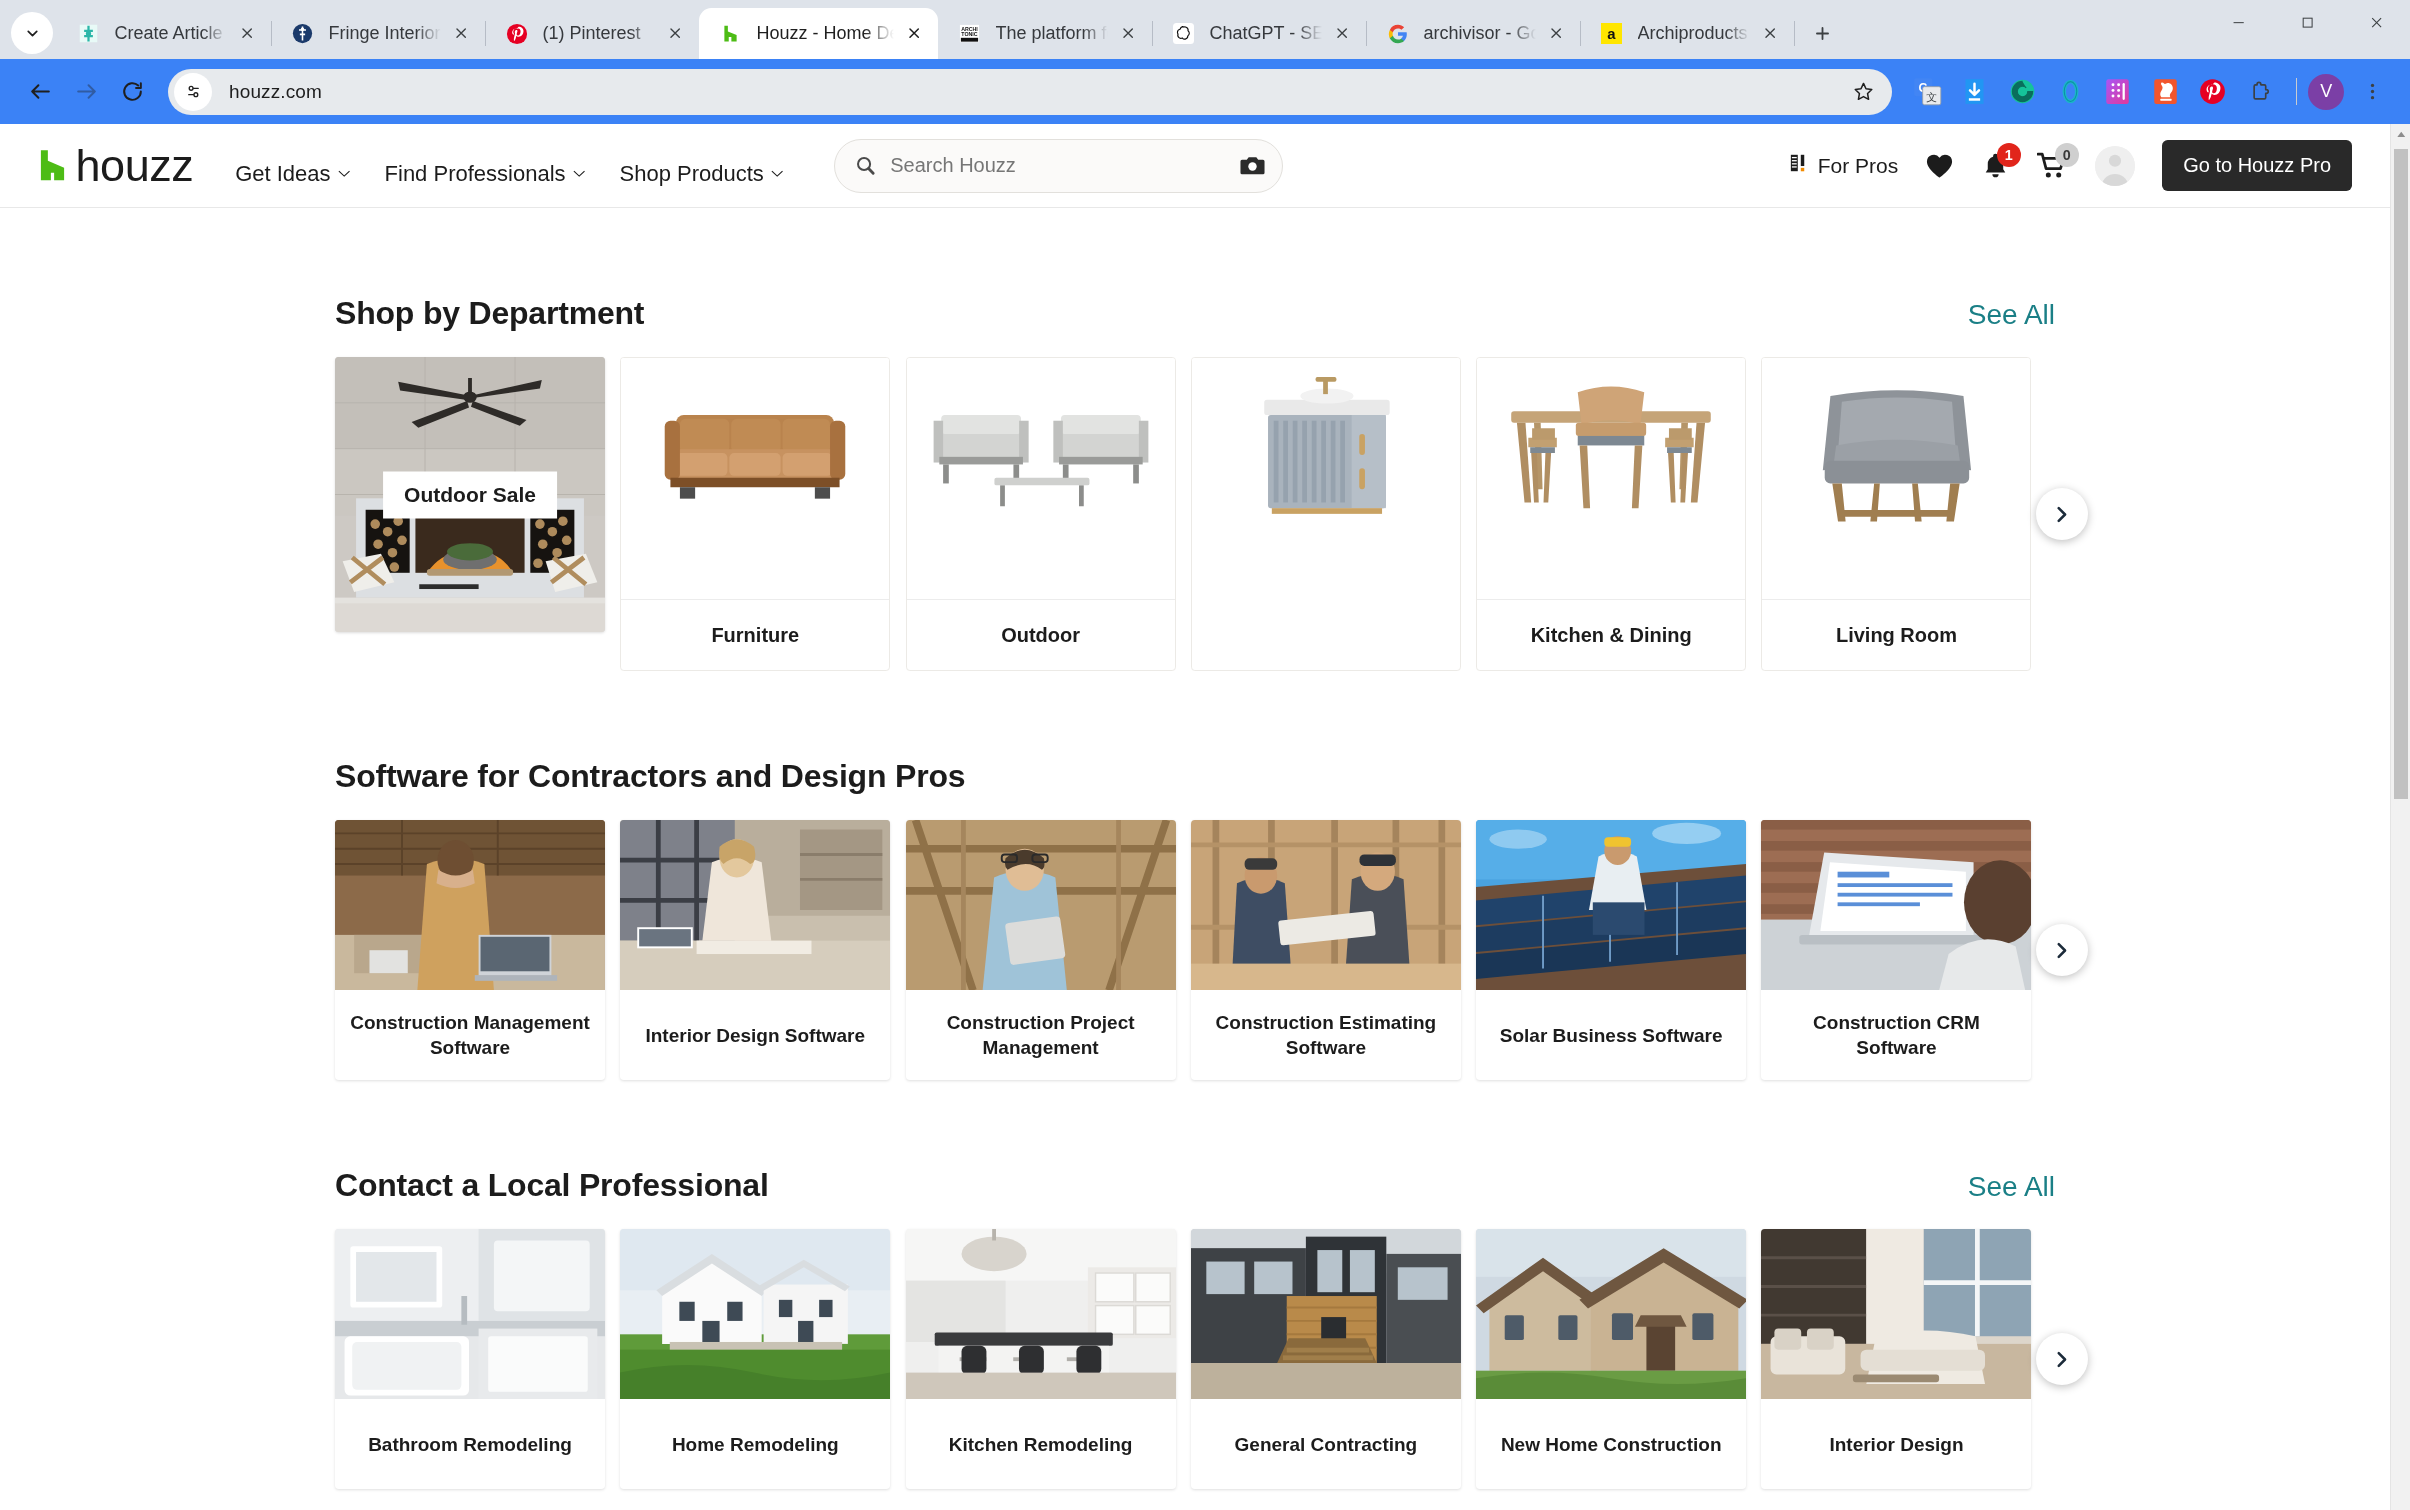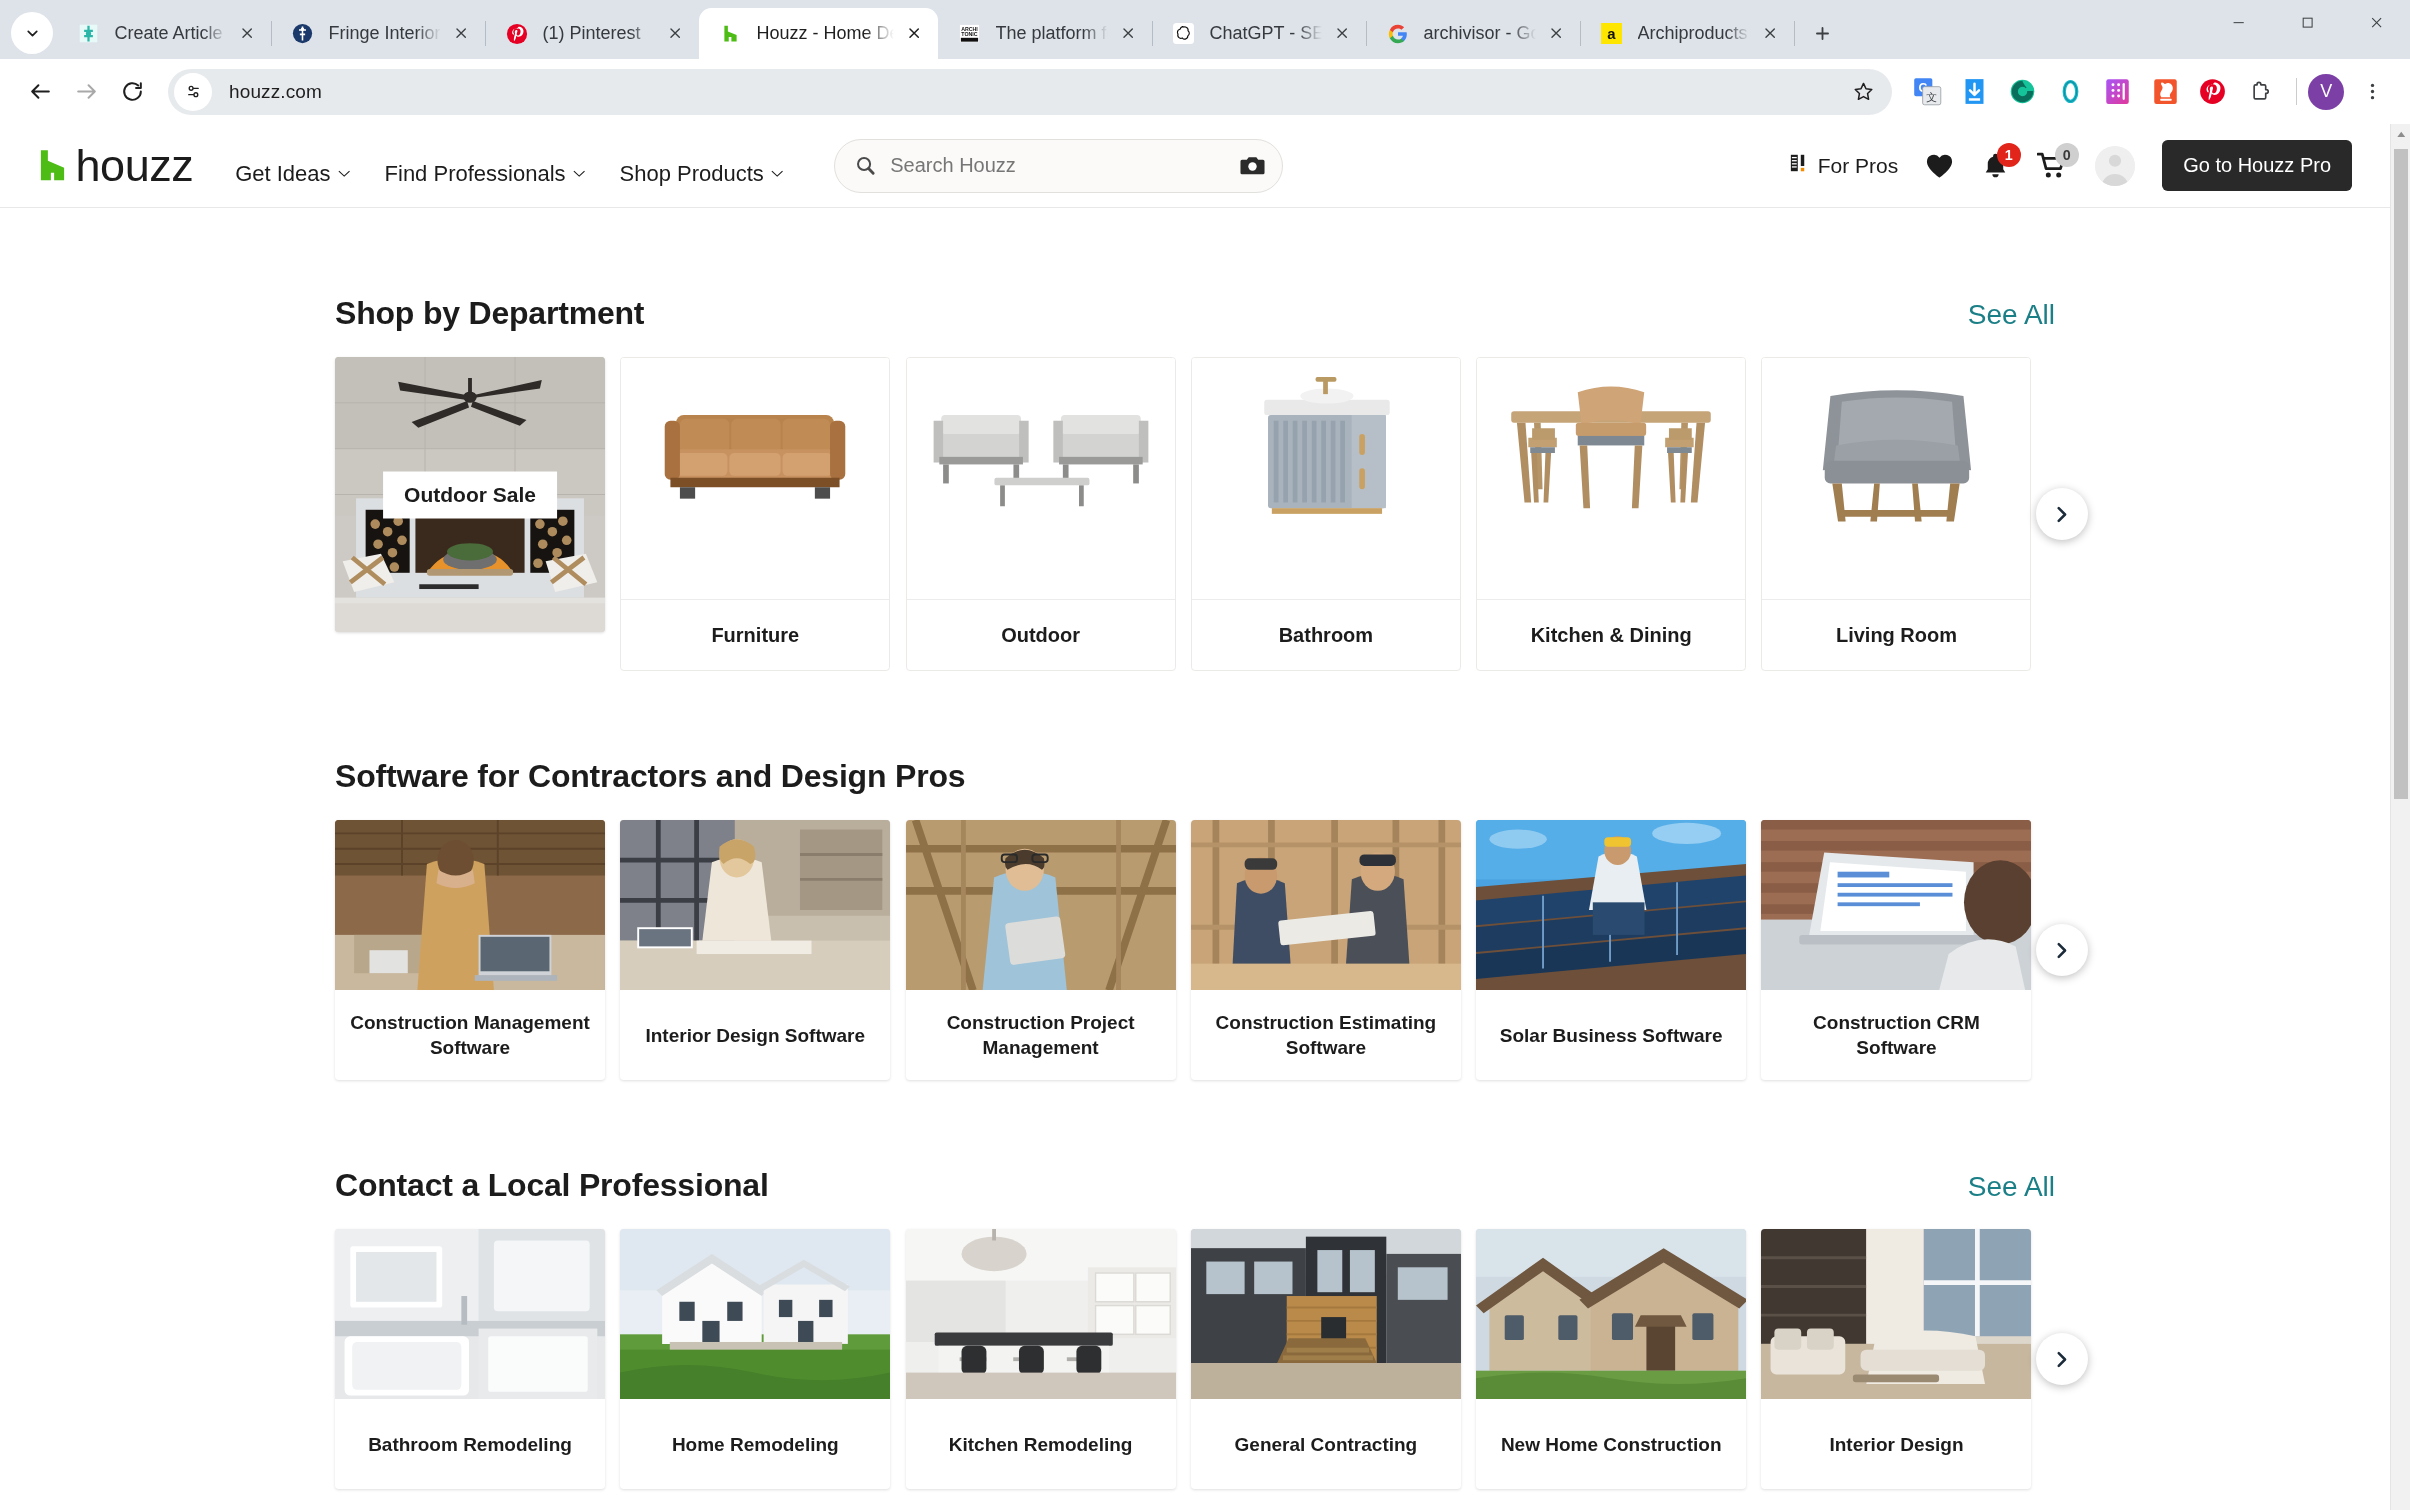--- a/index.html
+++ b/index.html
@@ -59,21 +59,21 @@
     display: flex; align-items: center; justify-content: center; cursor: pointer; flex:none;
   }
   .newtab svg { width: 19px; height: 19px; }
 
   .wincontrols { margin-left: auto; display: flex; align-items: flex-start; height: 59px; flex: none; }
   .wc { width: 69px; height: 46px; display: flex; align-items: center; justify-content: center; cursor: pointer; }
   .wc svg { width: 15.3px; height: 15.3px; }
 
   
   .toolbar {
-    height: 65px; background: #ffffff; display: flex; align-items: center;
+    height: 65px; background: #3b82f6; display: flex; align-items: center;
     padding: 12px 17px; flex: none;
   }
   .navbtn {
     width: 46px; height: 46px; border-radius: 50%; display:flex;
     align-items:center; justify-content:center; cursor:pointer; flex:none;
   }
   .navbtn svg { width: 25px; height: 25px; }
   .navbtn.disabled svg { opacity: .38; }
   .omnibox {
     flex: 1 1 auto; height: 46px; background: #e7eaed; border-radius: 23px;
@@ -727,21 +727,20 @@
                         <rect x="136" y="66" width="5" height="86"></rect>
                         <rect x="146" y="66" width="5" height="86"></rect>
                         <rect x="156" y="66" width="5" height="86"></rect>
                       </g>
                     <rect x="168" y="60" width="36" height="98" fill="#b6bfc8"></rect>
                     <rect x="176" y="80" width="6" height="22" rx="3" fill="#c9a263"></rect>
                     <rect x="176" y="116" width="6" height="22" rx="3" fill="#c9a263"></rect>
                     <rect x="84" y="158" width="116" height="6" fill="#c9a263"></rect>
                   </svg>
                 </div>
-                <div class="dept-cap">Bathroom</div>
               </div>
 
               <div class="dept-card">
                 <div class="dept-img">
                   <svg class="ph" viewBox="0 0 282 214" preserveAspectRatio="xMidYMid meet">
                     <rect width="282" height="214" fill="#fff"></rect>
                     <ellipse cx="141" cy="52" rx="24" ry="9" fill="#b99466"></ellipse>
                     <rect x="36" y="56" width="210" height="12" rx="3" fill="#c5a478"></rect>
                     <path d="M42 68l8 84h7l-6-84z" fill="#b08e62"></path>
                     <path d="M240 68l-8 84h-7l6-84z" fill="#b08e62"></path>

